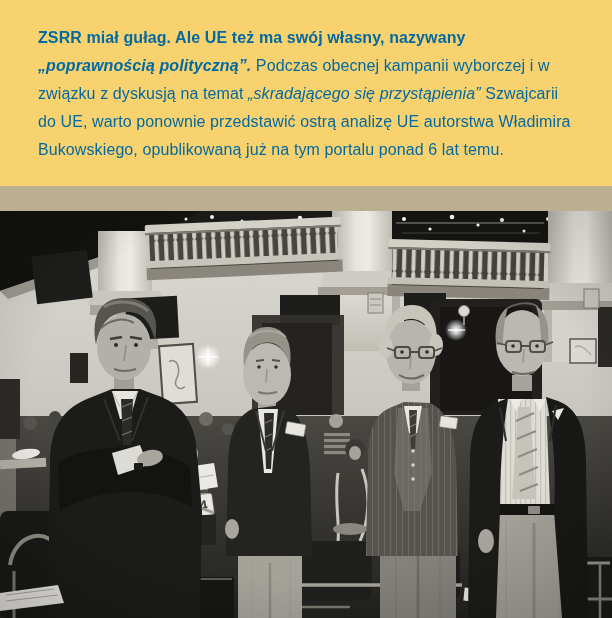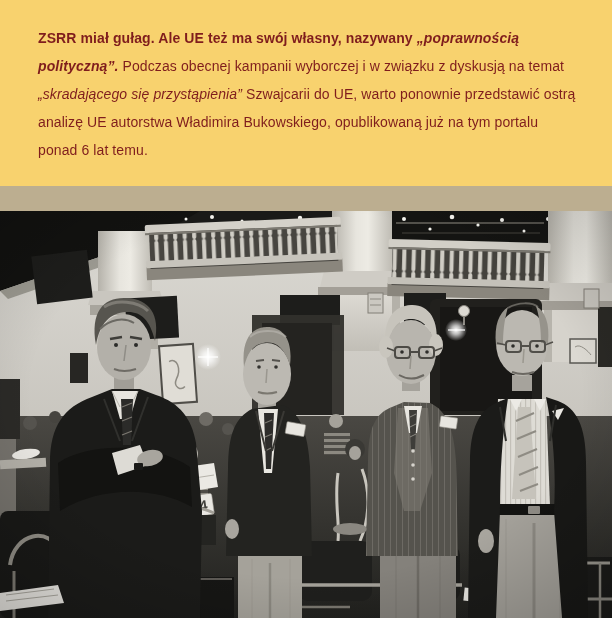--- a/index.html
+++ b/index.html
@@ -6,22 +6,22 @@
   body{
     width:612px;height:618px;overflow:hidden;
     background:#bcae90;
     font-family:"Liberation Sans", sans-serif;
   }
   .intro{
     box-sizing:border-box;
     width:612px;height:186px;
     background:#f8d26e;
     padding:24px 36px 0 38px;
-    color:#7f1d1d;
-    font-size:14px;line-height:28px;
+    color:#0369a1;
+    font-size:16px;line-height:28px;
     letter-spacing:0.1px;
   }
   .run-bold{font-weight:700;}
   .run-bold-italic{font-weight:700;font-style:italic;}
   .run-italic{font-style:italic;}
   .photo-wrap{
     width:612px;height:407px;margin-top:25px;
     line-height:0;
   }
   svg{display:block;}

